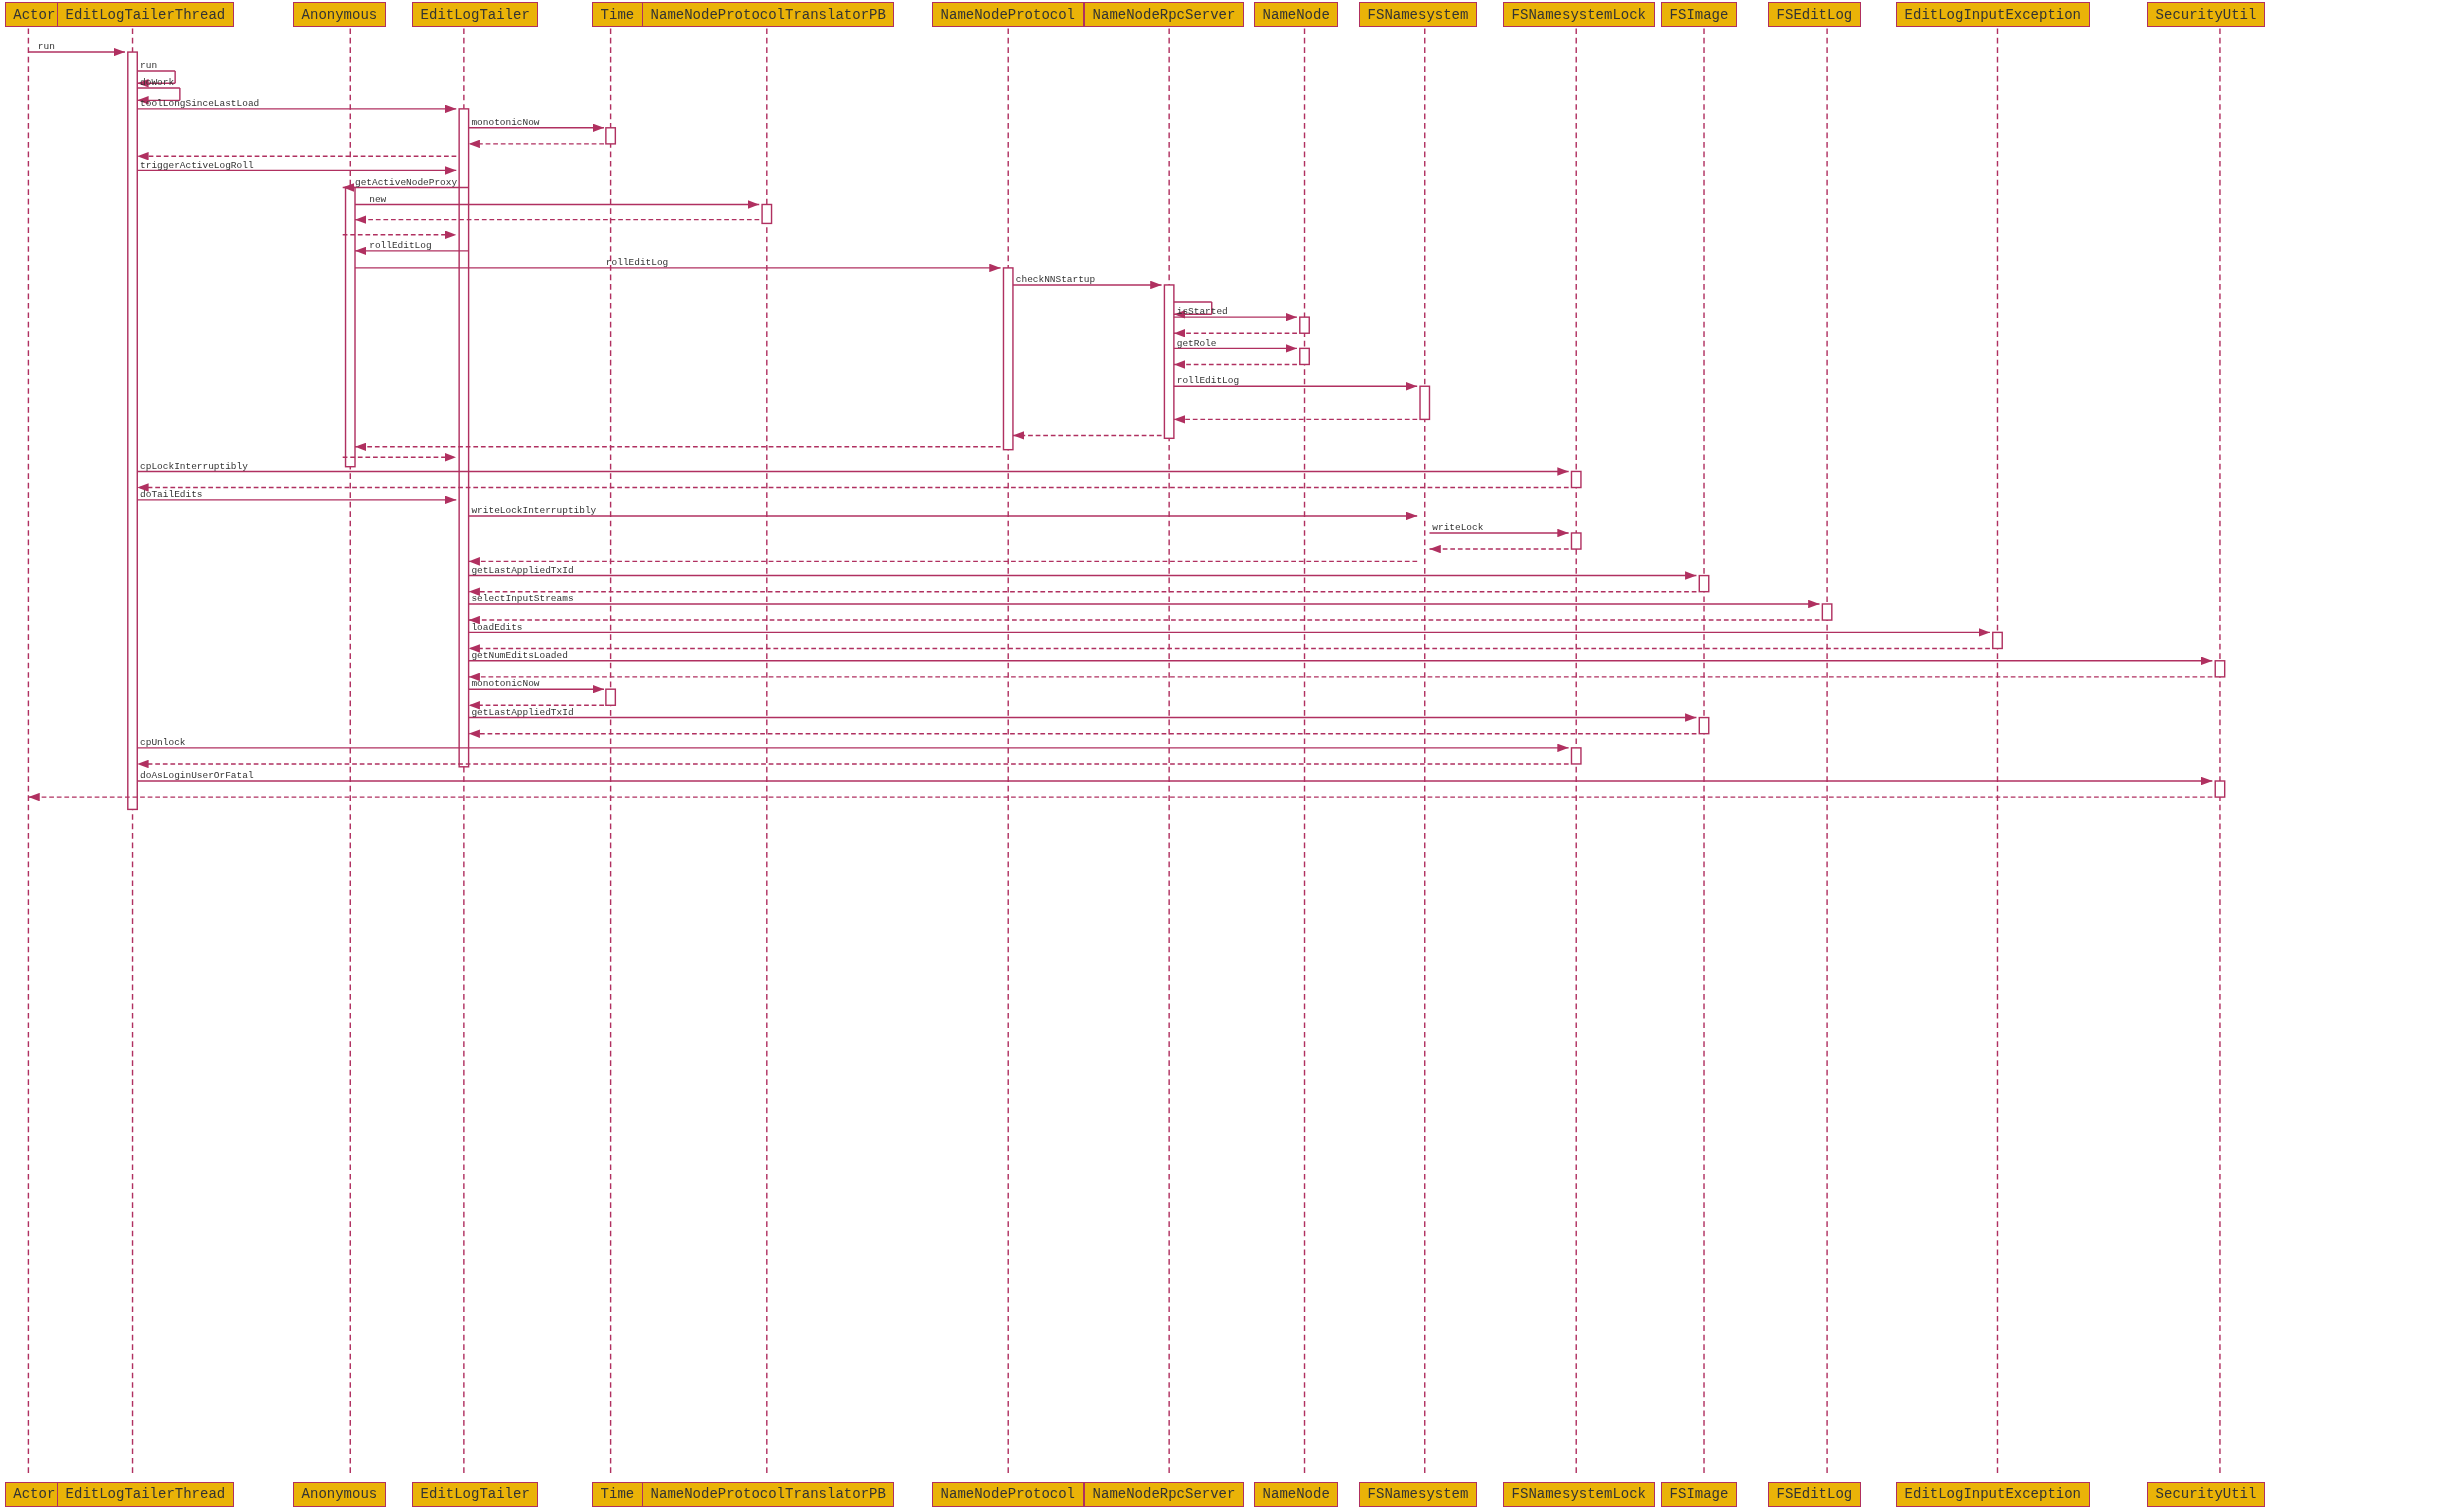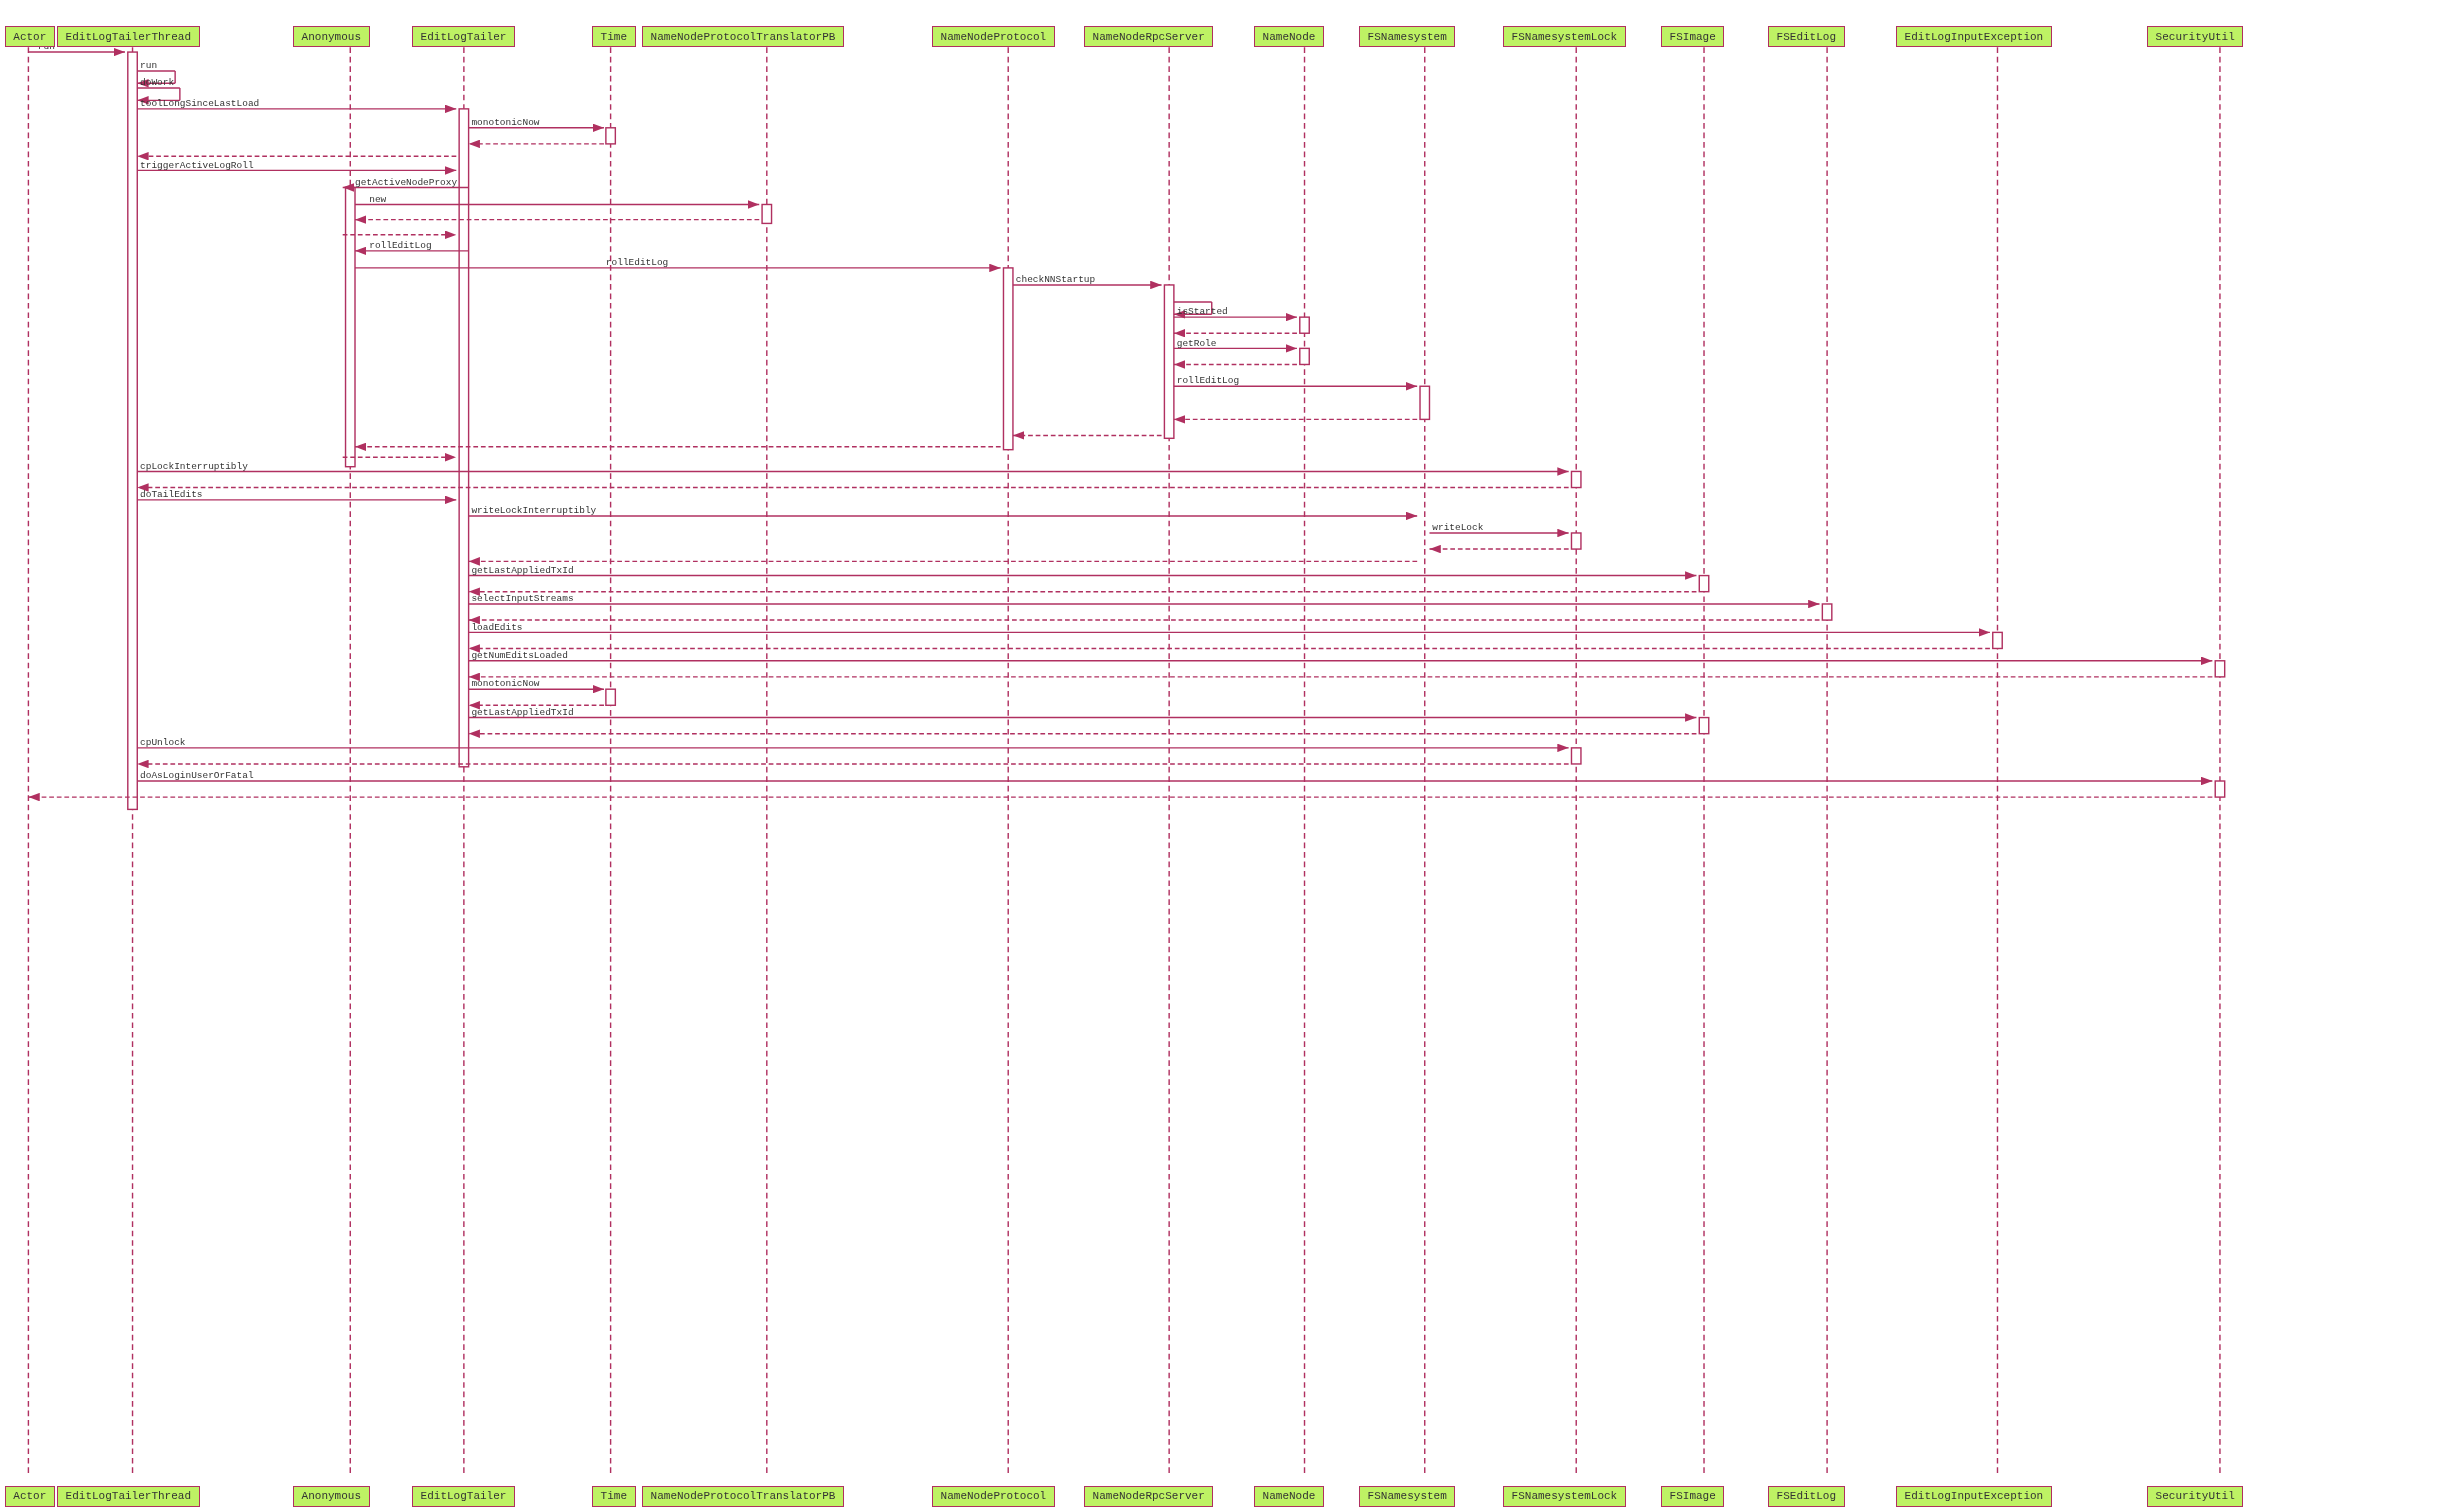--- a/index.html
+++ b/index.html
@@ -18,27 +18,26 @@
       position: relative;
       width: 2450px;
       height: 1509px;
       background: #fff;
     }
 
     
     .actor-box {
       position: absolute;
       border: 1.4px solid #b03060;
-      background: #bef264;
+      background: #eab308;
       padding: 3.8px 7.6px;
-      font-size: 11px;
+      font-size: 14px;
       color: #333;
       white-space: nowrap;
       z-index: 10;
-      margin-top: 24px;
     }
 
     svg.arrows-layer {
       position: absolute;
       top: 0;
       left: 0;
       width: 2450px;
       height: 1509px;
       z-index: 6;
       pointer-events: none;

